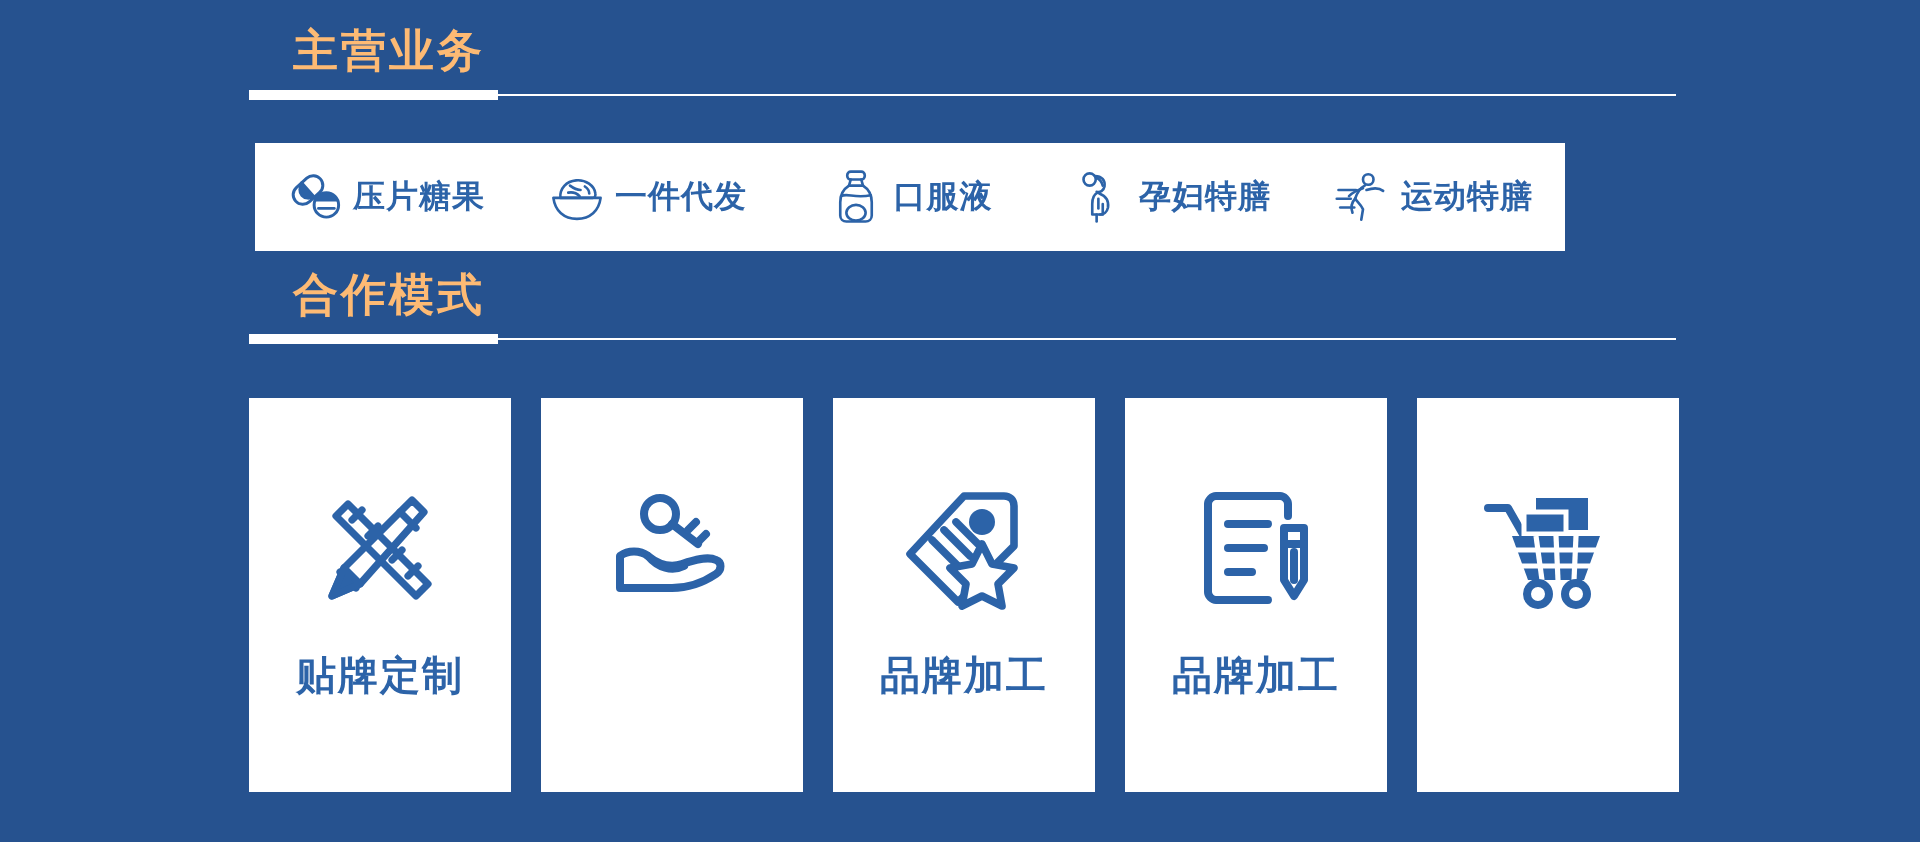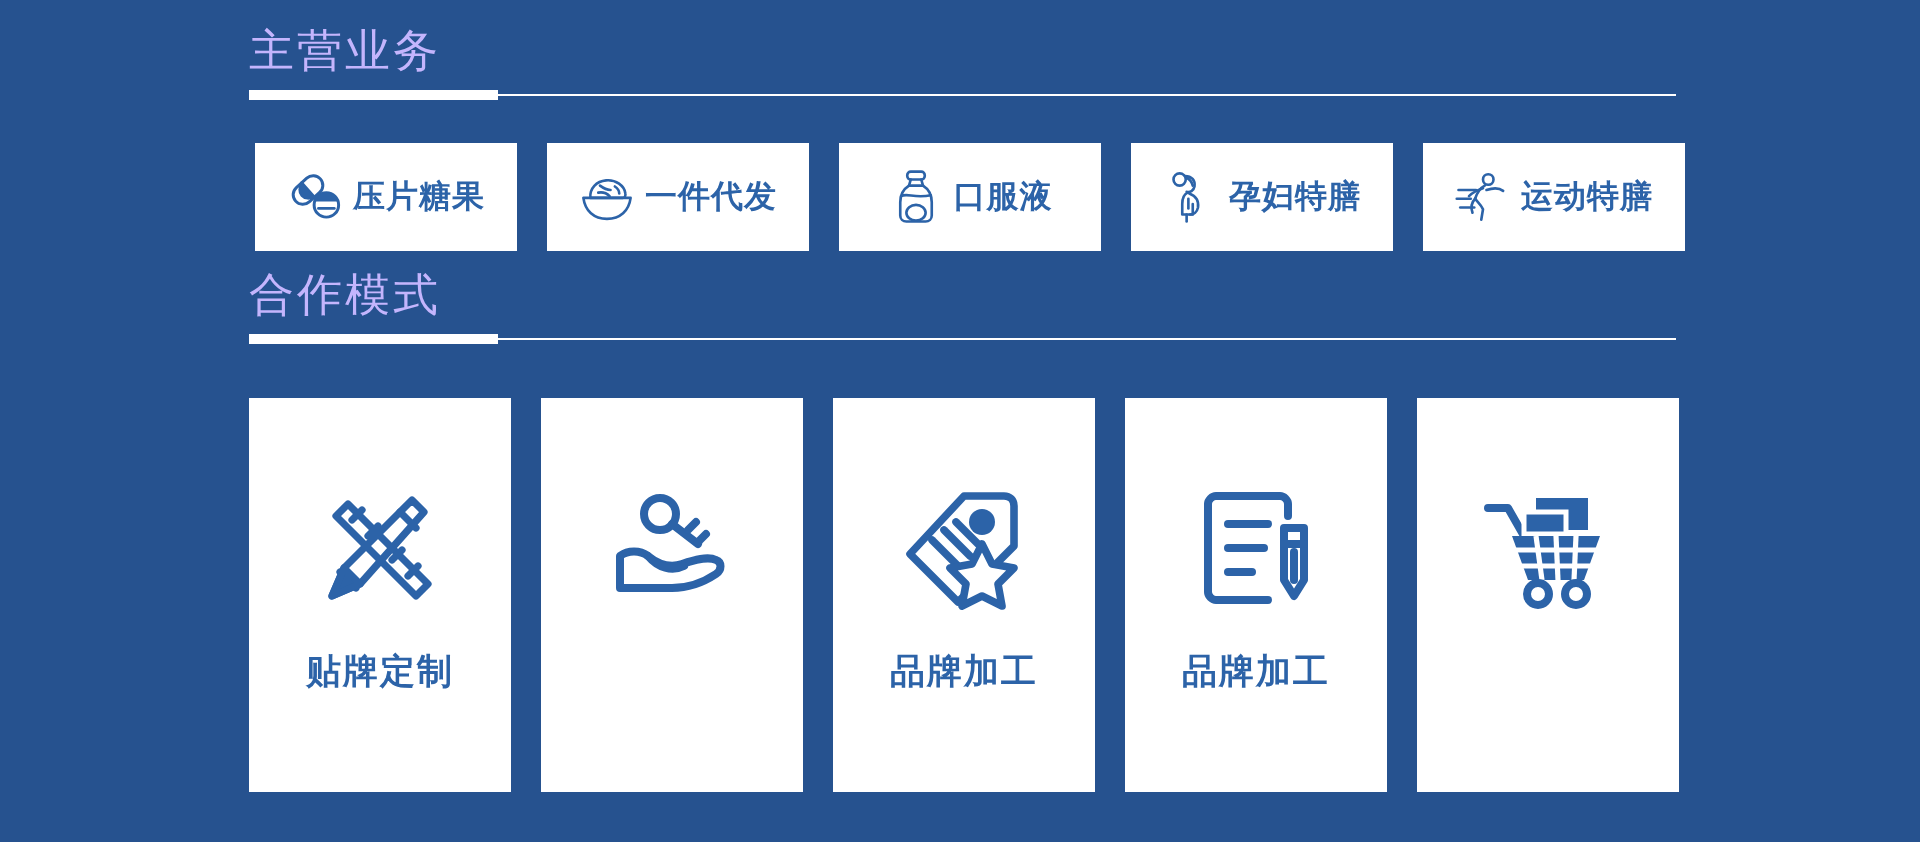--- a/index.html
+++ b/index.html
@@ -29,26 +29,27 @@
     position: absolute;
     left: 249px;
     width: 1427px;
   }
 
   .section-business { top: 28px; }
   .section-cooperation { top: 272px; }
 
   .section-title {
     font-size: 45px;
-    font-weight: normal;
-    color: #c4b5fd;
+    font-weight: bold;
+    color: #fdba74;
     letter-spacing: 3px;
     line-height: 1.0;
     white-space: nowrap;
     font-family: "DejaVu Sans", "Liberation Sans", sans-serif;
+    margin-left: 44px;
   }
 
   .rule-wrap {
     position: relative;
     height: 12px;
     margin-top: 17px;
     width: 1427px;
   }
   .rule-thin {
     position: absolute;
@@ -64,21 +65,20 @@
     height: 10px;
     background: #ffffff;
   }
 
   
   .business-row {
     position: absolute;
     top: 143px;
     left: 249px;
     display: flex;
-    gap: 30px;
     padding-left: 6px;
   }
 
   .biz-card {
     width: 262px;
     height: 108px;
     background: #ffffff;
     display: flex;
     align-items: center;
     justify-content: center;
@@ -128,21 +128,21 @@
     height: 128px;
     margin-top: 86px;
     display: flex;
     align-items: center;
     justify-content: center;
   }
   .coop-icon svg { width: 100%; height: 100%; display: block; }
 
   .coop-label {
     margin-top: 36px;
-    font-size: 35px;
+    font-size: 40px;
     font-weight: bold;
     color: #2c63a8;
     letter-spacing: 2px;
     white-space: nowrap;
     font-family: "DejaVu Sans", "Liberation Sans", sans-serif;
   }
 </style>
 </head>
 <body>
 

